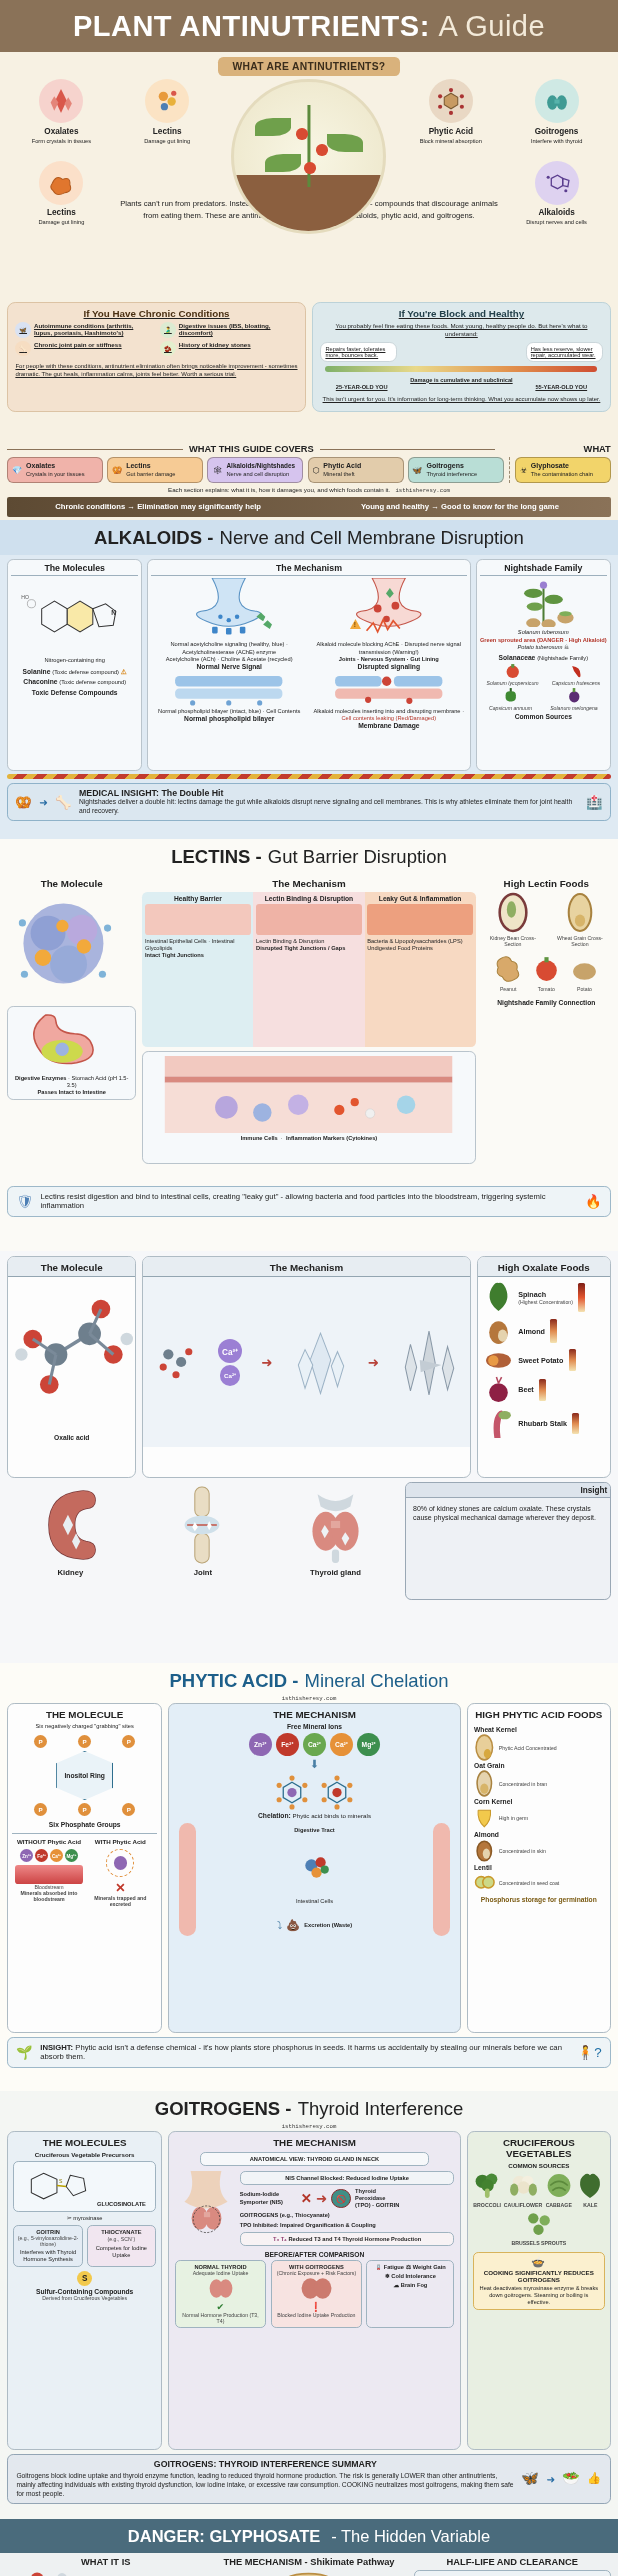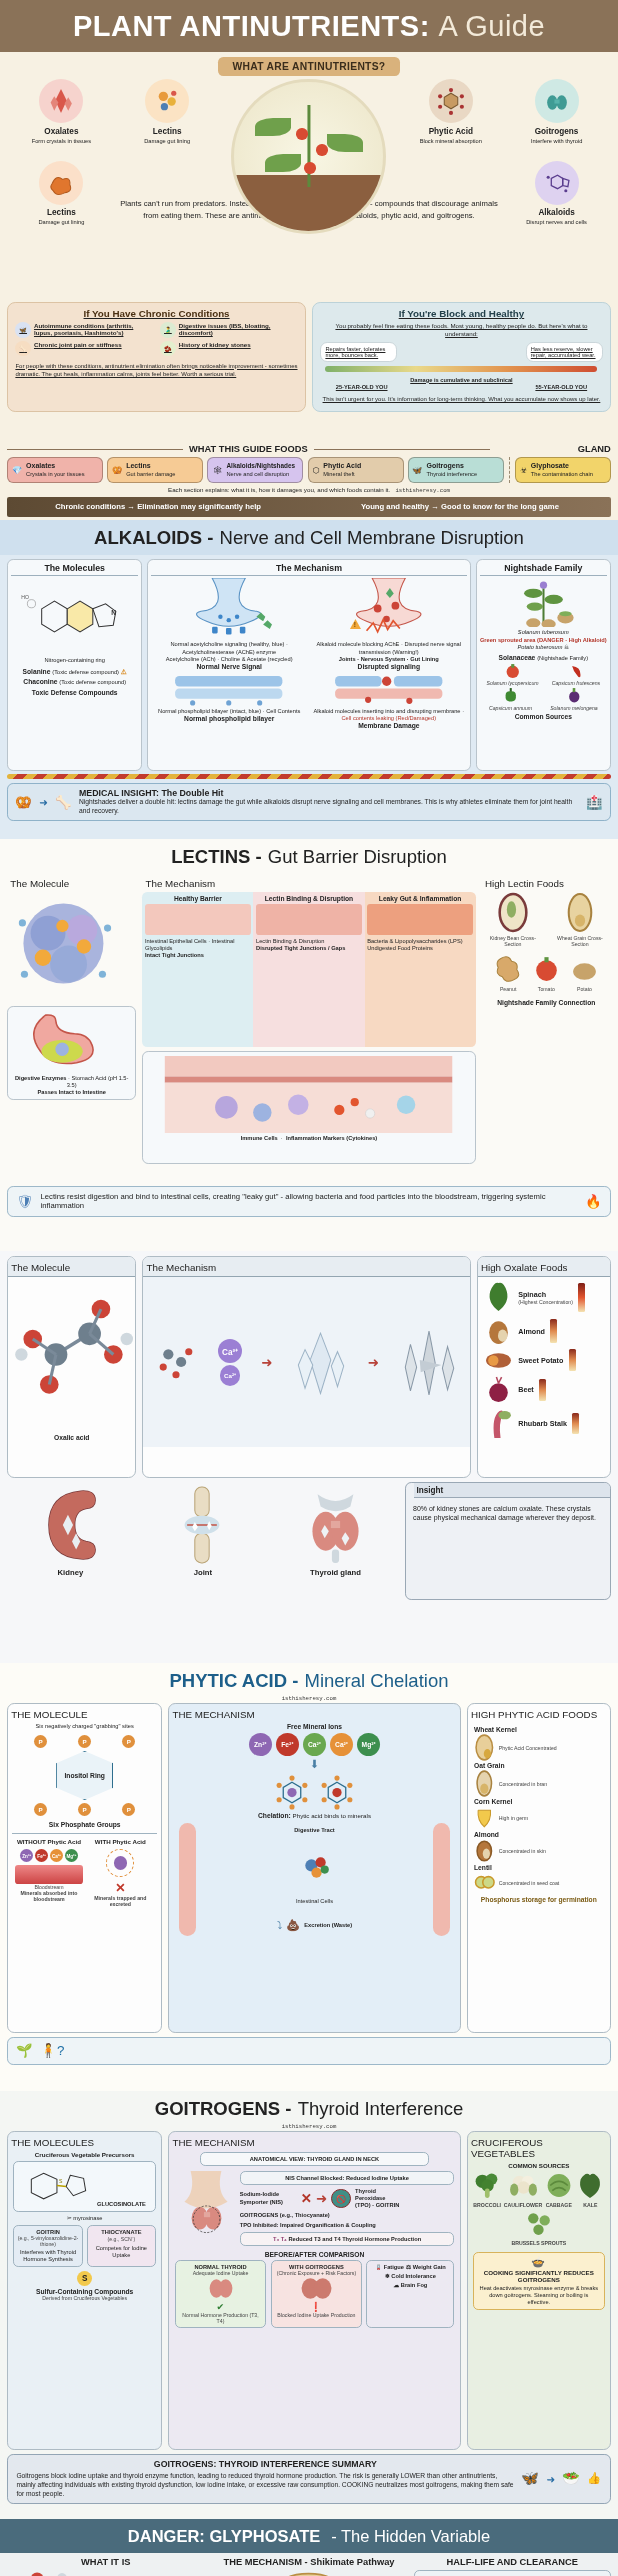--- a/index.html
+++ b/index.html
@@ -4,21 +4,21 @@
 <style>
   * { margin:0; padding:0; box-sizing:border-box; }
   html,body { background:#e8e2d4; }
   body { font-family:"Liberation Sans", sans-serif; color:#222; }
   #page { width:618px; height:3731px; margin:0 auto; background:#f7f1e3; overflow:hidden; position:relative; }
   .sec { position:relative; overflow:hidden; width:618px; }
 
   
   .pill { display:inline-block; background:#d9b27c; color:#3a2d1c; font-weight:bold; padding:4.1px 14.4px; border-radius:5.2px; font-size:10.3px; letter-spacing:0.3px; }
   .panel { background:#fdfdfd; border:0.8px solid #aebbc4; border-radius:7.2px; overflow:hidden; }
-  .panel-h { font-weight:normal; font-size:9.8px; padding:4.6px 3.1px 3.6px; }
+  .panel-h { font-weight:bold; text-align:center; font-size:9.8px; padding:4.6px 3.1px 3.6px; }
   .panel-h.rule { border-bottom:1px solid #93a5b1; background:#e7edf2; }
   .lbl { font-size:5.7px; line-height:1.25; }
   .cap { font-weight:bold; font-size:6.7px; text-align:center; }
   .tiny { font-size:5.2px; color:#444; }
   .circ { border-radius:50%; display:flex; align-items:center; justify-content:center; }
   .row { display:flex; }
   .grow { flex:1; }
   .center { text-align:center; }
   .wm { font-family:"Liberation Mono", monospace; font-size:5.7px; color:#333; }
 
@@ -93,21 +93,21 @@
   .subpan h5 { font-size:6.7px; text-align:center; margin-bottom:2.1px; }
   .villi { height:31px; background:#f3c8bd; border-radius:3.1px; position:relative; overflow:hidden; }
   .footer-note { margin-top:4.1px; background:#eef4f7; border:0.8px solid #9db8c9; border-radius:6.2px; padding:5.2px 8.2px; font-size:7.7px; display:flex; align-items:center; gap:7.2px; }
 
   
   #sec-ox { height:412px; background:#f6f7f9; padding:3.1px 7.2px 0; }
   .ox-grid { display:grid; grid-template-columns:129px 1fr 134px; gap:6.2px; height:222px; margin-top:2.1px; }
   .ox-organs { display:flex; gap:6.2px; margin-top:4.1px; height:118px; }
   .organ { flex:1; text-align:center; font-size:7.7px; font-weight:bold; padding-top:2.1px; }
   .insight-box { width:206px; background:#eef1f5; border:0.8px solid #9aa8b5; border-radius:6.2px; overflow:hidden; }
-  .insight-box .hd { background:#dde4ec; text-align:left; font-weight:bold; padding:2.6px; border-bottom:0.5px solid #9aa8b5;margin-left:8px; }
+  .insight-box .hd { background:#dde4ec; text-align:right; font-weight:bold; padding:2.6px; border-bottom:0.5px solid #9aa8b5; }
   .insight-box p { padding:5.2px 7.2px; font-size:7px; line-height:1.35; }
 
   
   #sec-phy { height:428px; background:#fdfcf7; padding:3.1px 7.2px 0; }
   .phy-grid { display:grid; grid-template-columns:155px 1fr 144px; gap:6.2px; height:330px; margin-top:1px; }
   .ion { width:23px; height:23px; color:#fff; font-weight:bold; font-size:6.7px; }
   .mol-ring { width:57px; height:49px; border:1.5px solid #2e6e8e; margin:3.1px auto; transform:rotate(0); clip-path:polygon(50% 0,100% 25%,100% 75%,50% 100%,0 75%,0 25%); display:flex; align-items:center; justify-content:center; background:#eaf3f8; font-weight:bold; font-size:6.7px; text-align:center; }
   .phos { width:13.4px; height:13.4px; background:#e0903c; color:#fff; font-weight:bold; font-size:6.2px; }
 
   
@@ -264,23 +264,23 @@
             <span>55-YEAR-OLD YOU</span>
           </div>
         <p class="sit-foot center">This isn't urgent for you. It's information for long-term thinking. What you accumulate now shows up later.</p>
       </div>
     </div>
   </div>
 
   <div class="sec" id="sec-covers">
     <div class="cov-head">
       <div class="line"></div>
-      <span>WHAT THIS GUIDE FOODS</span>
+      <span>WHAT THIS GUIDE COVERS</span>
       <div class="line"></div>
-      <span style="margin-left:82px">GLAND</span>
+      <span style="margin-left:82px">WHAT</span>
     </div>
     <div class="cov-cards">
       <div class="cov-card" style="background:#f0b3aa">
           <span>💎</span>
           <div><b>Oxalates</b><span class="lbl">Crystals in your tissues</span></div>
         </div>
       <div class="cov-card" style="background:#f6cb95">
           <span>🥨</span>
           <div><b>Lectins</b><span class="lbl">Gut barrier damage</span></div>
         </div>
@@ -825,20 +825,21 @@
                   <circle cx="28" cy="20" r="11" fill="#cdd987" stroke="#c9992b" stroke-width="3"></circle>
                 </svg>
                 <span class="tiny">Concentrated in seed coat</span>
               </div></div>
           <div class="cap" style="margin-top:3.1px;color:#7a5a12">Phosphorus storage for germination</div>
         </div>
       </div>
     </div>
     <div class="footer-note">
       <span style="font-size:13.4px">🌱</span>
+      <span class="grow"><b>INSIGHT:</b> <span>Phytic acid isn't a defense chemical - it's how plants store phosphorus in seeds. It harms us accidentally by stealing our minerals before we can absorb them.</span></span>
       <span style="font-size:13.4px;color:#1d6ea5">🧍?</span>
     </div>
   </div>
 
   <div class="sec" id="sec-goi">
     <div class="band" style="height:29px">
         <b>GOITROGENS -</b>
         <span>Thyroid Interference</span>
       </div>
     <div class="center wm">isthisheresy.com</div>

